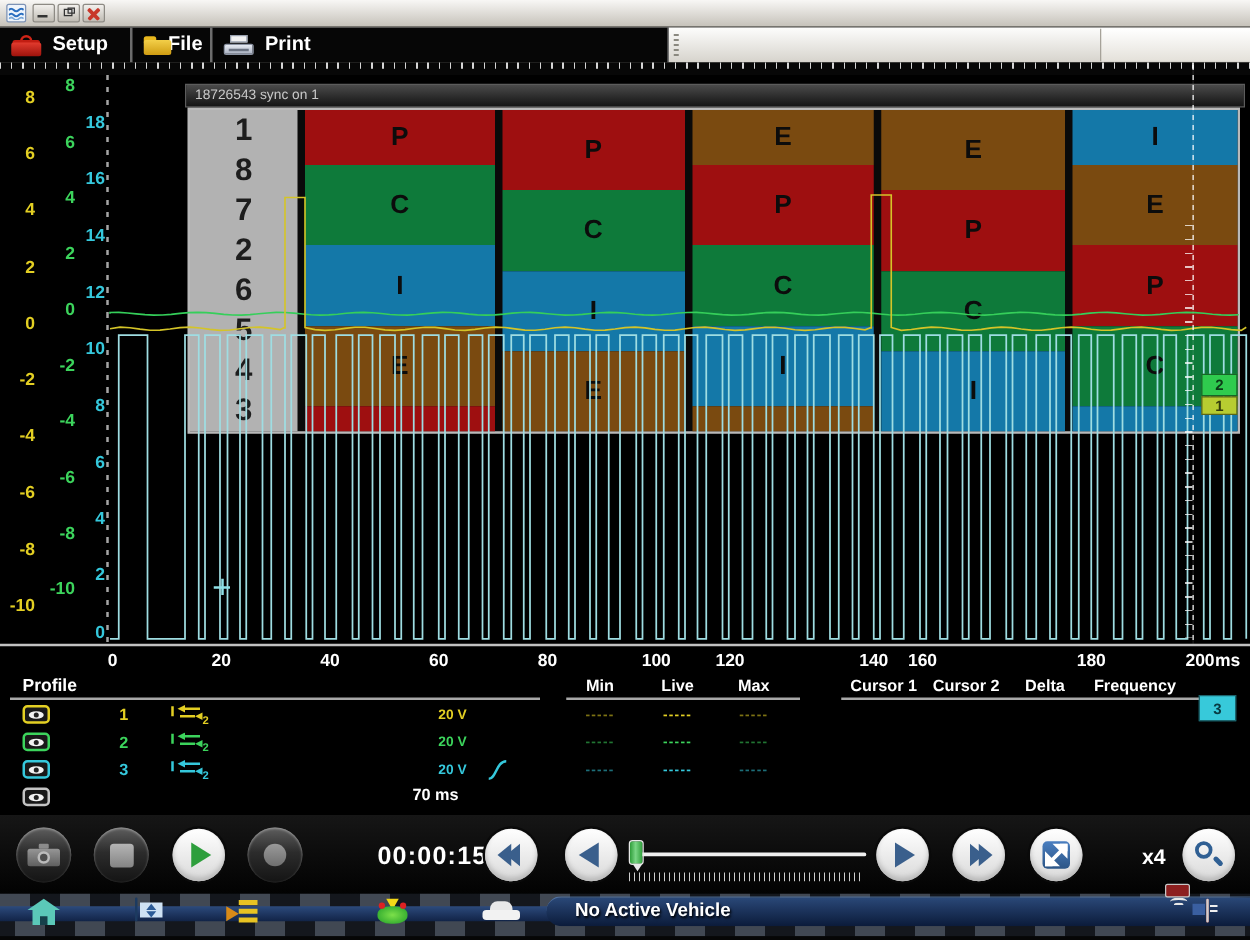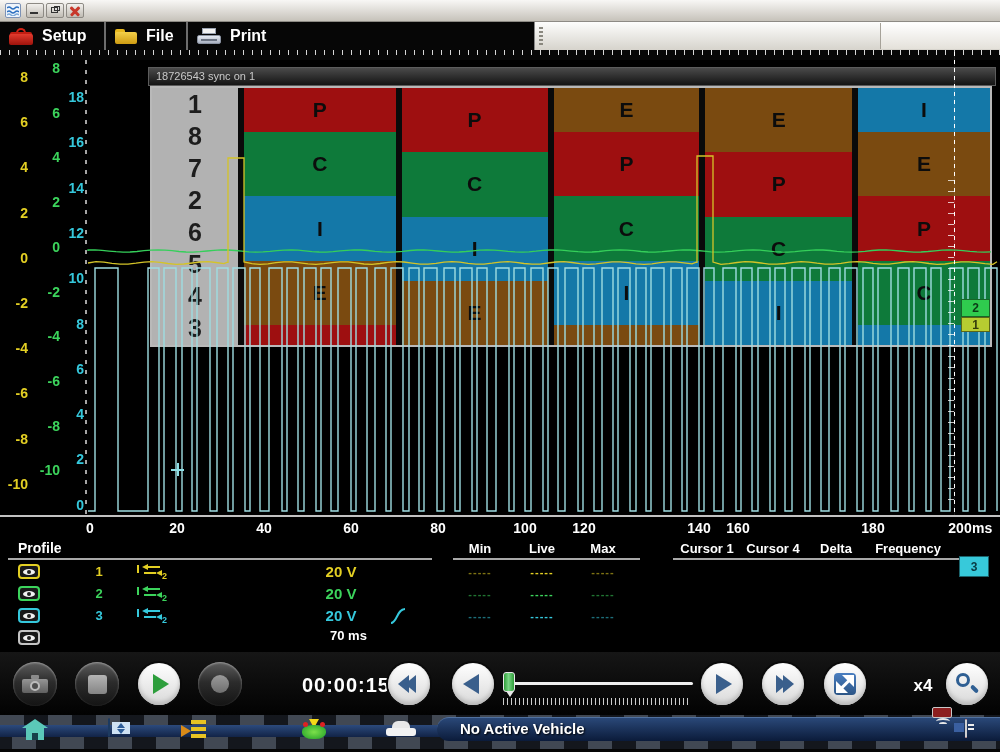--- a/index.html
+++ b/index.html
@@ -79,21 +79,21 @@
   .profile-label{position:absolute;left:18px;top:3px;font-size:14px;font-weight:bold;}
   .u-line{position:absolute;top:21px;height:2px;background:#a8a8a8;}
   .hdr{position:absolute;top:4px;font-size:13px;font-weight:bold;text-align:center;width:60px;transform:translateX(-50%);}
   .p-rows{position:absolute;left:0;top:24px;width:1000px;}
   .p-row{position:relative;height:22px;}
   .eye{position:absolute;left:18px;top:3px;width:22px;height:15px;border:2px solid;border-radius:4px;background:#181818;}
   .eye::before{content:"";position:absolute;left:3px;top:3px;width:12px;height:6px;background:#f2f2f2;border-radius:50%;}
   .eye::after{content:"";position:absolute;left:7px;top:4px;width:4px;height:4px;background:#222;border-radius:50%;}
   .p-num{position:absolute;left:86px;width:26px;text-align:center;font-size:13px;font-weight:bold;line-height:22px;}
   .p-probe{position:absolute;left:136px;top:3px;}
-  .p-scale{position:absolute;left:317px;width:48px;text-align:center;font-size:15px;font-weight:bold;line-height:22px;}
+  .p-scale{position:absolute;left:338px;width:48px;text-align:center;font-size:11px;font-weight:bold;line-height:22px;}
   .p-slope{position:absolute;left:390px;top:2px;}
   .p-val{position:absolute;width:54px;text-align:center;font-size:11px;font-weight:bold;line-height:22px;letter-spacing:1px;}
   .v-min{left:453px;opacity:.55;} .v-live{left:515px;} .v-max{left:576px;opacity:.55;}
   .sweep{position:absolute;left:330px;top:91px;font-size:13px;font-weight:bold;color:#fff;}
 
   
   .playbar{position:absolute;left:0;top:652px;width:1000px;height:63px;background:linear-gradient(#161616,#020202);}
   .cbtn{position:absolute;border-radius:50%;display:flex;align-items:center;justify-content:center;cursor:pointer;}
   .cbtn.dim{width:44px;height:44px;top:10px;background:linear-gradient(180deg,#5e5e5e,#2c2c2c 45%,#141414);box-shadow:inset 0 1px 2px #999;}
   .cbtn.lit{width:42px;height:42px;top:11px;background:linear-gradient(180deg,#ffffff,#d9d9d9);box-shadow:0 0 0 2px #0a0a0a, inset 0 -3px 4px #b9b9b9;}
@@ -192,21 +192,21 @@
   <div class="toolbar">
     <div class="tb-black">
       <div class="tb-btn" style="width:106px">
         <span class="i-setup">
             <span class="handle"></span>
             <span class="lid"></span>
             <span class="box"></span>
           </span>
         <span>Setup</span>
       </div>
-      <div class="tb-btn" style="width:82px">
+      <div class="tb-btn" style="width:64px">
         <span class="i-folder">
             <span class="tab"></span>
             <span class="base"></span>
           </span>
         <span>File</span>
       </div>
       <div class="tb-btn" style="width:100px">
         <span class="i-print">
             <span class="paper"></span>
             <span class="body"></span>
@@ -370,21 +370,21 @@
   <div class="readout">
     <span class="profile-label">Profile</span>
     <div class="u-line" style="left:8px;width:424px;"></div>
     <div class="u-line" style="left:453px;width:187px;"></div>
     <div class="u-line" style="left:673px;width:289px;"></div>
 
     <span class="hdr" style="left:480px">Min</span>
     <span class="hdr" style="left:542px">Live</span>
     <span class="hdr" style="left:603px">Max</span>
     <span class="hdr" style="left:707px;width:70px">Cursor 1</span>
-    <span class="hdr" style="left:773px;width:70px">Cursor 4</span>
+    <span class="hdr" style="left:773px;width:70px">Cursor 2</span>
     <span class="hdr" style="left:836px">Delta</span>
     <span class="hdr" style="left:908px;width:80px">Frequency</span>
 
     <div class="p-rows">
 
     <div class="p-row">
           <span class="eye" style="border-color: rgb(227, 207, 35);"></span>
           <span class="p-num" style="color: rgb(227, 207, 35);">1</span>
           <span class="p-probe" style="color: rgb(227, 207, 35); display: block;">
             <svg width="32" height="16" viewBox="0 0 32 16">

